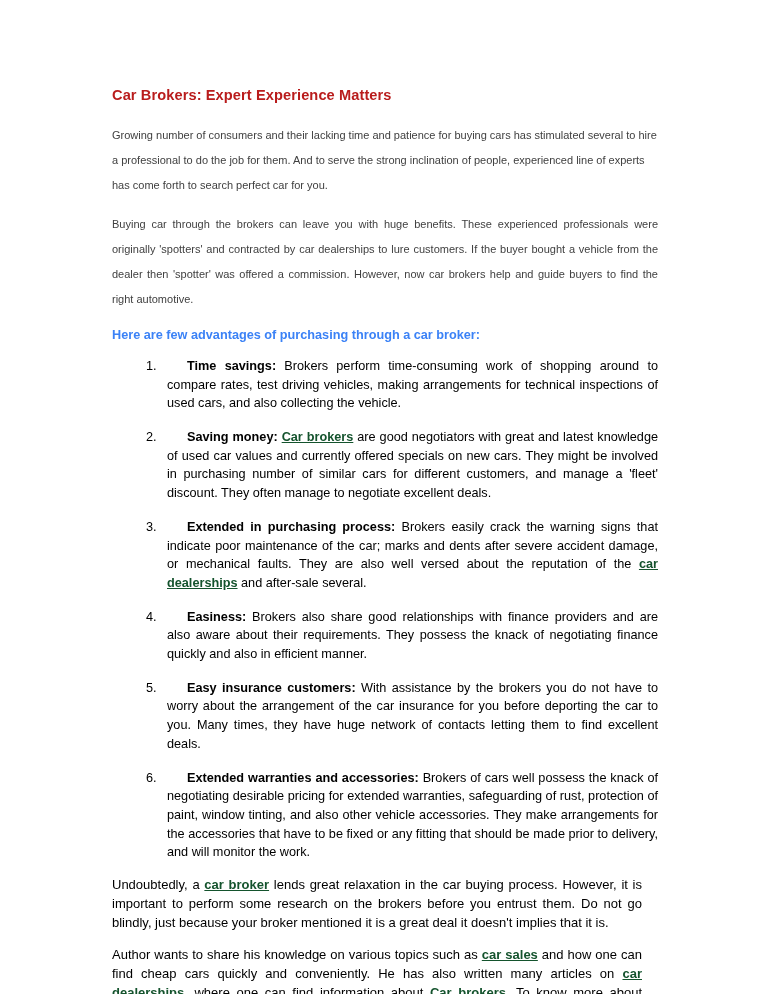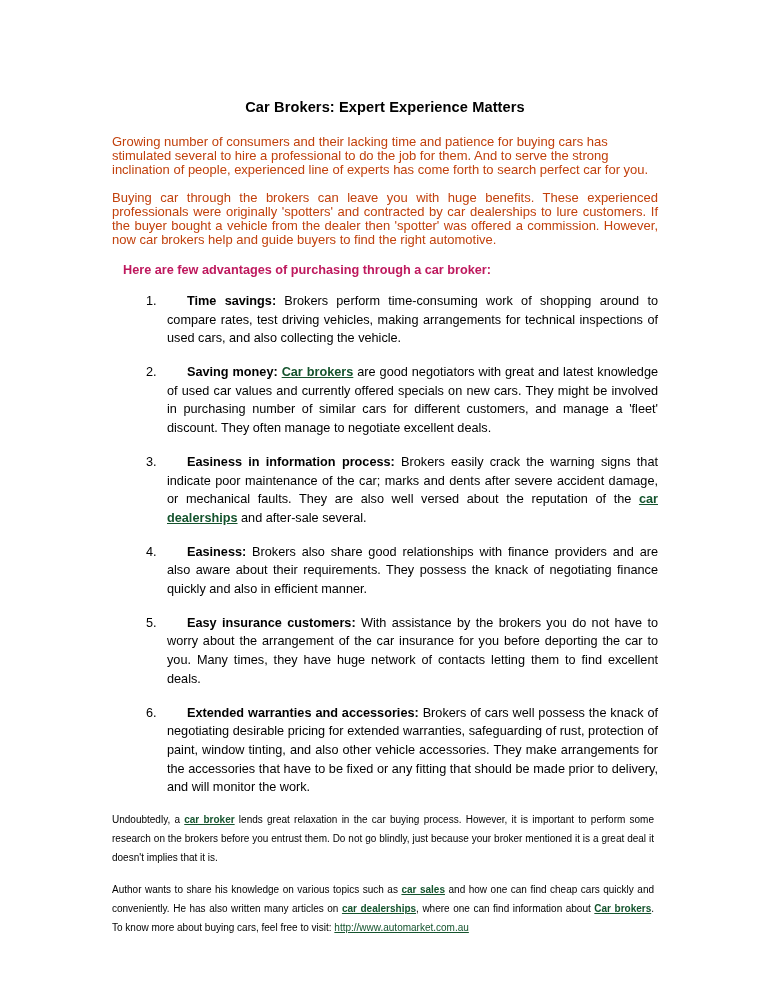--- a/index.html
+++ b/index.html
@@ -26,44 +26,43 @@
   }
   .content {
     position: absolute;
     left: 112px;
     top: 86px;
     width: 546px;
   }
   .doc-title {
     font-size: 14.6px;
     font-weight: bold;
-    text-align: center;
     letter-spacing: 0.1px;
-    margin: 12px 0 19px 0;
+    margin: 0 0 19px 0;
     line-height: 1.25;
-    color: #000000;
+    color: #b91c1c;
   }
   p.para {
-    font-size: 13px;
-    line-height: 14px;
+    font-size: 11px;
+    line-height: 25px;
     text-align: justify;
     margin: 0 0 14px 0;
-    color: #c2410c;
+    color: #404040;
     word-spacing: 0px;
   }
   p.para.first {
     text-align: left;
   }
   p.lead {
     font-size: 12.7px;
     line-height: 18.7px;
     font-weight: bold;
     text-align: left;
-    margin: 0 0 12px 11px;
-    color: #be185d;
+    margin: 0 0 12px 0;
+    color: #3b82f6;
   }
   ol.adv-list {
     margin: 0 0 12px 0;
     padding: 0;
     list-style: none;
     counter-reset: advitem;
   }
   ol.adv-list > li {
     position: relative;
     counter-increment: advitem;
@@ -93,24 +92,24 @@
   }
   a.doclink {
     color: #14532d;
     text-decoration: underline;
     font-weight: bold;
   }
   a.doclink.plain {
     font-weight: normal;
   }
   .tail-para {
-    font-size: 10px;
+    font-size: 13px;
     line-height: 18.7px;
     text-align: justify;
-    margin: 0 4px 14px 0;
+    margin: 0 16px 14px 0;
     color: #000;
   }
 </style>
 </head>
 <body>
 
 <div class="page">
   <div class="content">
 
     <h1 class="doc-title">Car Brokers: Expert Experience Matters</h1>
@@ -125,21 +124,21 @@
 
       <li>
         <span class="bold-lead">Time savings:</span><span> Brokers perform time-consuming work of shopping around to compare rates, test driving vehicles, making arrangements for technical inspections of used cars, and also collecting the vehicle.</span>
       </li>
 
       <li>
         <span class="bold-lead">Saving money:</span><span> </span><a class="doclink" href="#">Car brokers</a><span> are good negotiators with great and latest knowledge of used car values and currently offered specials on new cars. They might be involved in purchasing number of similar cars for different customers, and manage a 'fleet' discount. They often manage to negotiate excellent deals.</span>
       </li>
 
       <li>
-        <span class="bold-lead">Easiness in information process:</span><span> Brokers easily crack the warning signs that indicate poor maintenance of the car; marks and dents after severe accident damage, or mechanical faults. They are also well versed about the reputation of the </span><a class="doclink" href="#">car dealerships</a><span> and after-sale several.</span>
+        <span class="bold-lead">Extended in purchasing process:</span><span> Brokers easily crack the warning signs that indicate poor maintenance of the car; marks and dents after severe accident damage, or mechanical faults. They are also well versed about the reputation of the </span><a class="doclink" href="#">car dealerships</a><span> and after-sale several.</span>
       </li>
 
       <li>
         <span class="bold-lead">Easiness:</span><span> Brokers also share good relationships with finance providers and are also aware about their requirements. They possess the knack of negotiating finance quickly and also in efficient manner.</span>
       </li>
 
       <li>
         <span class="bold-lead">Easy insurance customers:</span><span> With assistance by the brokers you do not have to worry about the arrangement of the car insurance for you before deporting the car to you. Many times, they have huge network of contacts letting them to find excellent deals.</span>
       </li>
 

